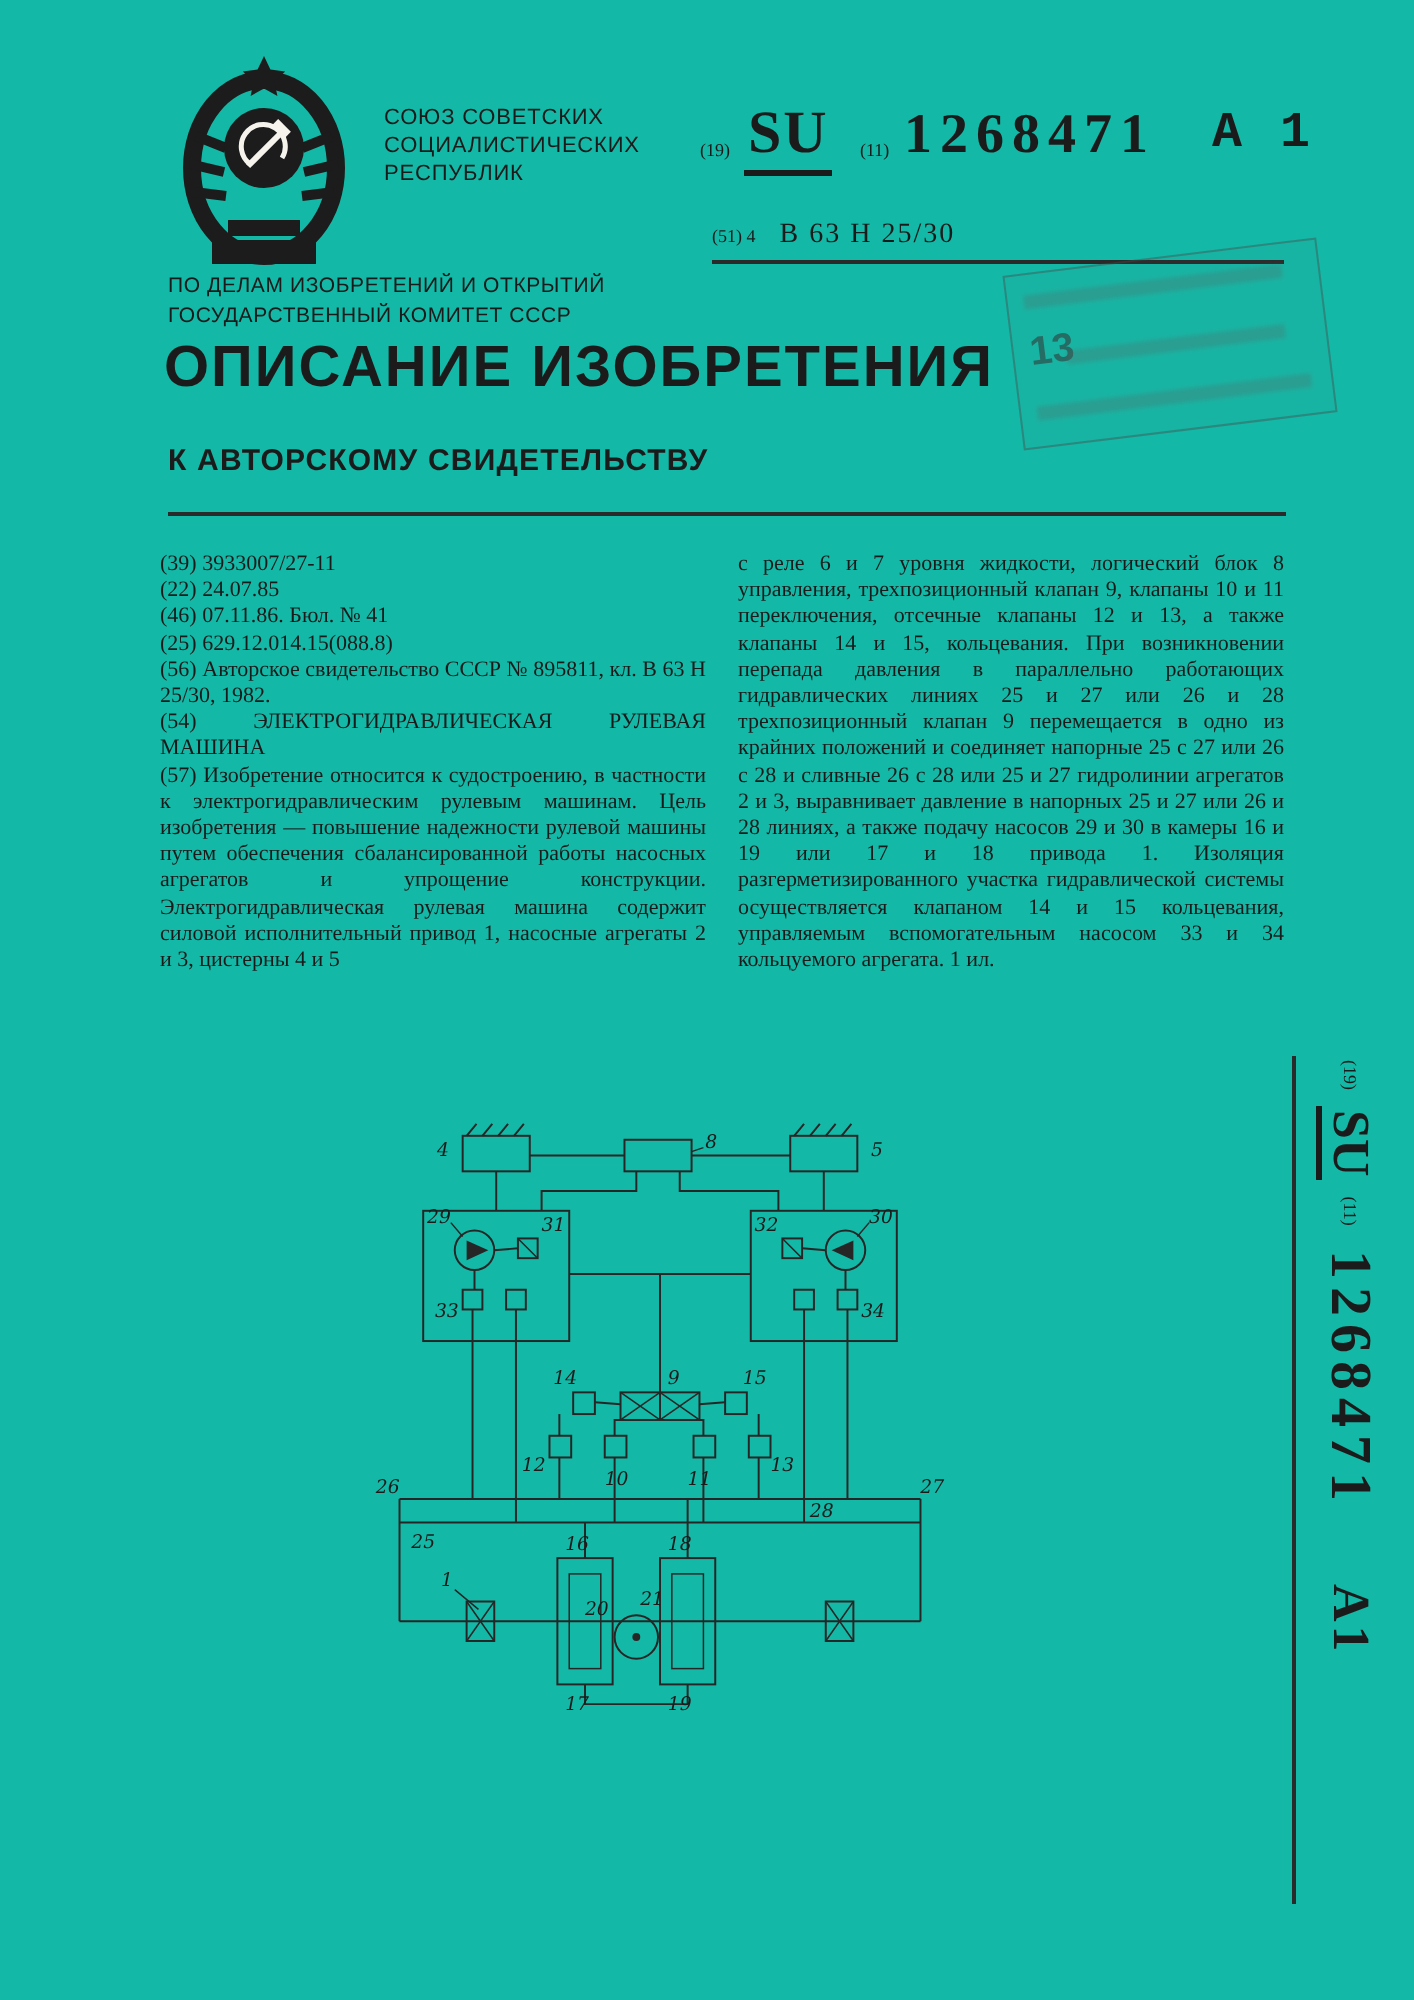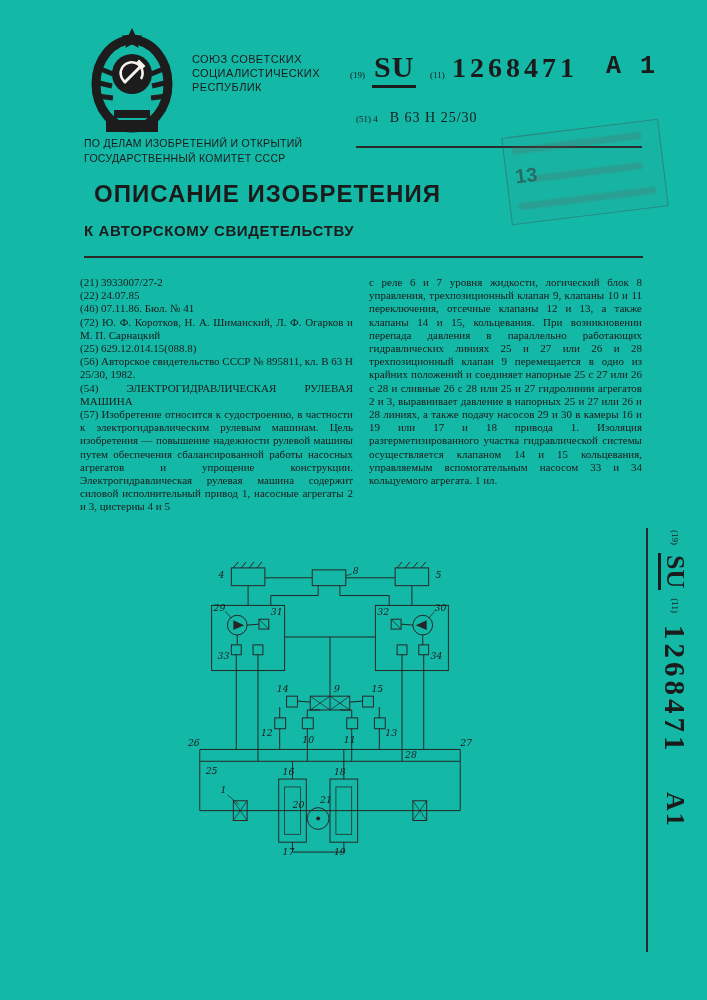--- a/index.html
+++ b/index.html
@@ -12,36 +12,36 @@
   .emblem{position:absolute;left:84px;top:26px;width:96px;height:114px;}
   .union{position:absolute;left:192px;top:52px;font-family:"Liberation Sans",sans-serif;
          font-size:11px;line-height:14px;letter-spacing:.4px;}
   .c19{position:absolute;left:350px;top:70px;font-size:9px;}
   .su-mark{position:absolute;left:372px;top:50px;font-size:30px;font-weight:bold;
            border-bottom:3px solid #1b1b1b;padding:0 2px 1px 2px;letter-spacing:1px;}
   .c11{position:absolute;left:430px;top:70px;font-size:9px;}
   .pub-num{position:absolute;left:452px;top:52px;font-size:28px;font-weight:bold;letter-spacing:4px;}
   .kind{position:absolute;left:606px;top:52px;font-size:25px;font-weight:bold;letter-spacing:2px;font-family:Liberation Mono, monospace;}
   .ipc-line{position:absolute;left:356px;top:108px;width:286px;border-bottom:2px solid #2a2a2a;
-            padding-bottom:20px;}
+            padding-bottom:4px;}
   .ipc-line .c51{font-size:9px;margin-right:8px;}
   .ipc-line .ipc-code{font-size:14px;letter-spacing:1px;}
   .stamp{position:absolute;left:506px;top:128px;width:156px;height:86px;
          transform:rotate(-7deg);border:1.5px solid rgba(70,70,70,.4);
          background:rgba(120,120,120,.05);}
   .stamp-bar{position:absolute;height:7px;background:rgba(90,90,90,.25);filter:blur(1px);}
   .stamp-bar.b1{left:8px;top:10px;width:130px;}
   .stamp-bar.b2{left:26px;top:40px;width:110px;}
   .stamp-bar.b3{left:8px;top:66px;width:138px;}
   .stamp-num{position:absolute;left:8px;top:28px;font-size:20px;font-weight:bold;
              color:rgba(50,50,50,.55);font-family:"Liberation Sans",sans-serif;}
   .committee{position:absolute;left:84px;top:136px;font-family:"Liberation Sans",sans-serif;
              font-size:10.5px;line-height:15px;letter-spacing:.3px;}
-  .doc-title{position:absolute;left:82px;top:168px;margin:12px;font-family:"Liberation Sans",sans-serif;
-             font-size:24px;font-weight:bold;letter-spacing:1px;}
+  .doc-title{position:absolute;left:82px;top:168px;margin:0;font-family:"Liberation Sans",sans-serif;
+             font-size:29px;font-weight:bold;letter-spacing:1px;}
   .doc-subtitle{position:absolute;left:84px;top:222px;margin:0;font-family:"Liberation Sans",sans-serif;
                 font-size:15px;font-weight:bold;letter-spacing:.6px;text-align:right;}
   .rule{position:absolute;left:84px;top:256px;width:559px;height:2px;background:#2a2a2a;}
   
   .columns{position:absolute;left:80px;top:276px;width:563px;display:flex;gap:16px;}
   .col{width:273px;font-size:11px;line-height:13.2px;text-align:justify;}
   .col p{margin:0;}
   
   .margin-rule{position:absolute;left:646px;top:528px;width:2px;height:424px;background:#2a2a2a;}
   .side{position:absolute;left:650px;top:530px;height:440px;writing-mode:vertical-rl;
@@ -107,24 +107,23 @@
     <div>ПО ДЕЛАМ ИЗОБРЕТЕНИЙ И ОТКРЫТИЙ</div>
     <div>ГОСУДАРСТВЕННЫЙ КОМИТЕТ СССР</div>
   </div>
 
   <h1 class="doc-title">ОПИСАНИЕ ИЗОБРЕТЕНИЯ</h1>
   <h2 class="doc-subtitle">К АВТОРСКОМУ СВИДЕТЕЛЬСТВУ</h2>
   <div class="rule"></div>
 
   <div class="columns">
     <div class="col">
-      <p>(21) 3933007/27-2</p>
+      <p>(39) 3933007/27-11</p>
       <p>(22) 24.07.85</p>
       <p>(46) 07.11.86. Бюл. № 41</p>
-      <p>(72) Ю. Ф. Коротков, Н. А. Шиманский, Л. Ф. Огарков и М. П. Сарнацкий</p>
       <p>(25) 629.12.014.15(088.8)</p>
       <p>(56) Авторское свидетельство СССР № 895811, кл. В 63 Н 25/30, 1982.</p>
       <p>(54) ЭЛЕКТРОГИДРАВЛИЧЕСКАЯ РУЛЕВАЯ МАШИНА</p>
       <p>(57) Изобретение относится к судостроению, в частности к электрогидравлическим рулевым машинам. Цель изобретения — повышение надежности рулевой машины путем обеспечения сбалансированной работы насосных агрегатов и упрощение конструкции. Электрогидравлическая рулевая машина содержит силовой исполнительный привод 1, насосные агрегаты 2 и 3, цистерны 4 и 5</p>
     </div>
     <div class="col">
       <p>с реле 6 и 7 уровня жидкости, логический блок 8 управления, трехпозиционный клапан 9, клапаны 10 и 11 переключения, отсечные клапаны 12 и 13, а также клапаны 14 и 15, кольцевания. При возникновении перепада давления в параллельно работающих гидравлических линиях 25 и 27 или 26 и 28 трехпозиционный клапан 9 перемещается в одно из крайних положений и соединяет напорные 25 с 27 или 26 с 28 и сливные 26 с 28 или 25 и 27 гидролинии агрегатов 2 и 3, выравнивает давление в напорных 25 и 27 или 26 и 28 линиях, а также подачу насосов 29 и 30 в камеры 16 и 19 или 17 и 18 привода 1. Изоляция разгерметизированного участка гидравлической системы осуществляется клапаном 14 и 15 кольцевания, управляемым вспомогательным насосом 33 и 34 кольцуемого агрегата. 1 ил.</p>
     </div>
   </div>
 

